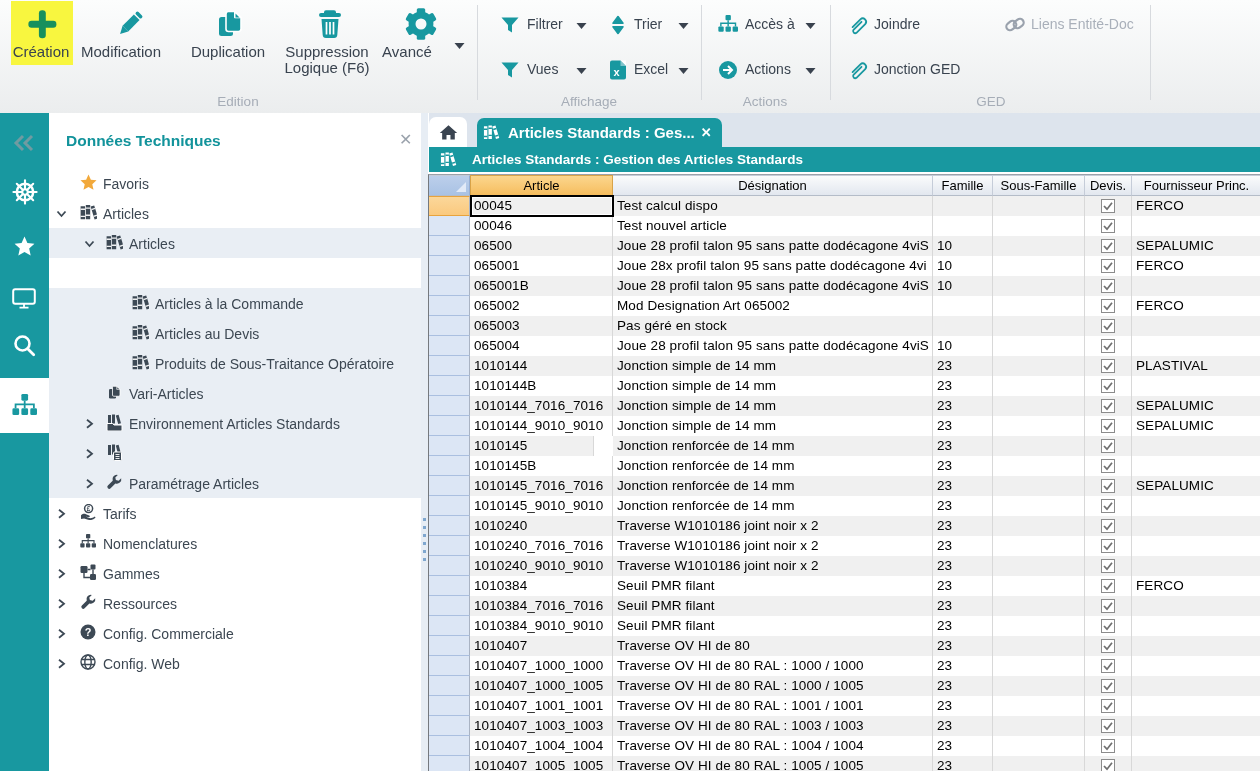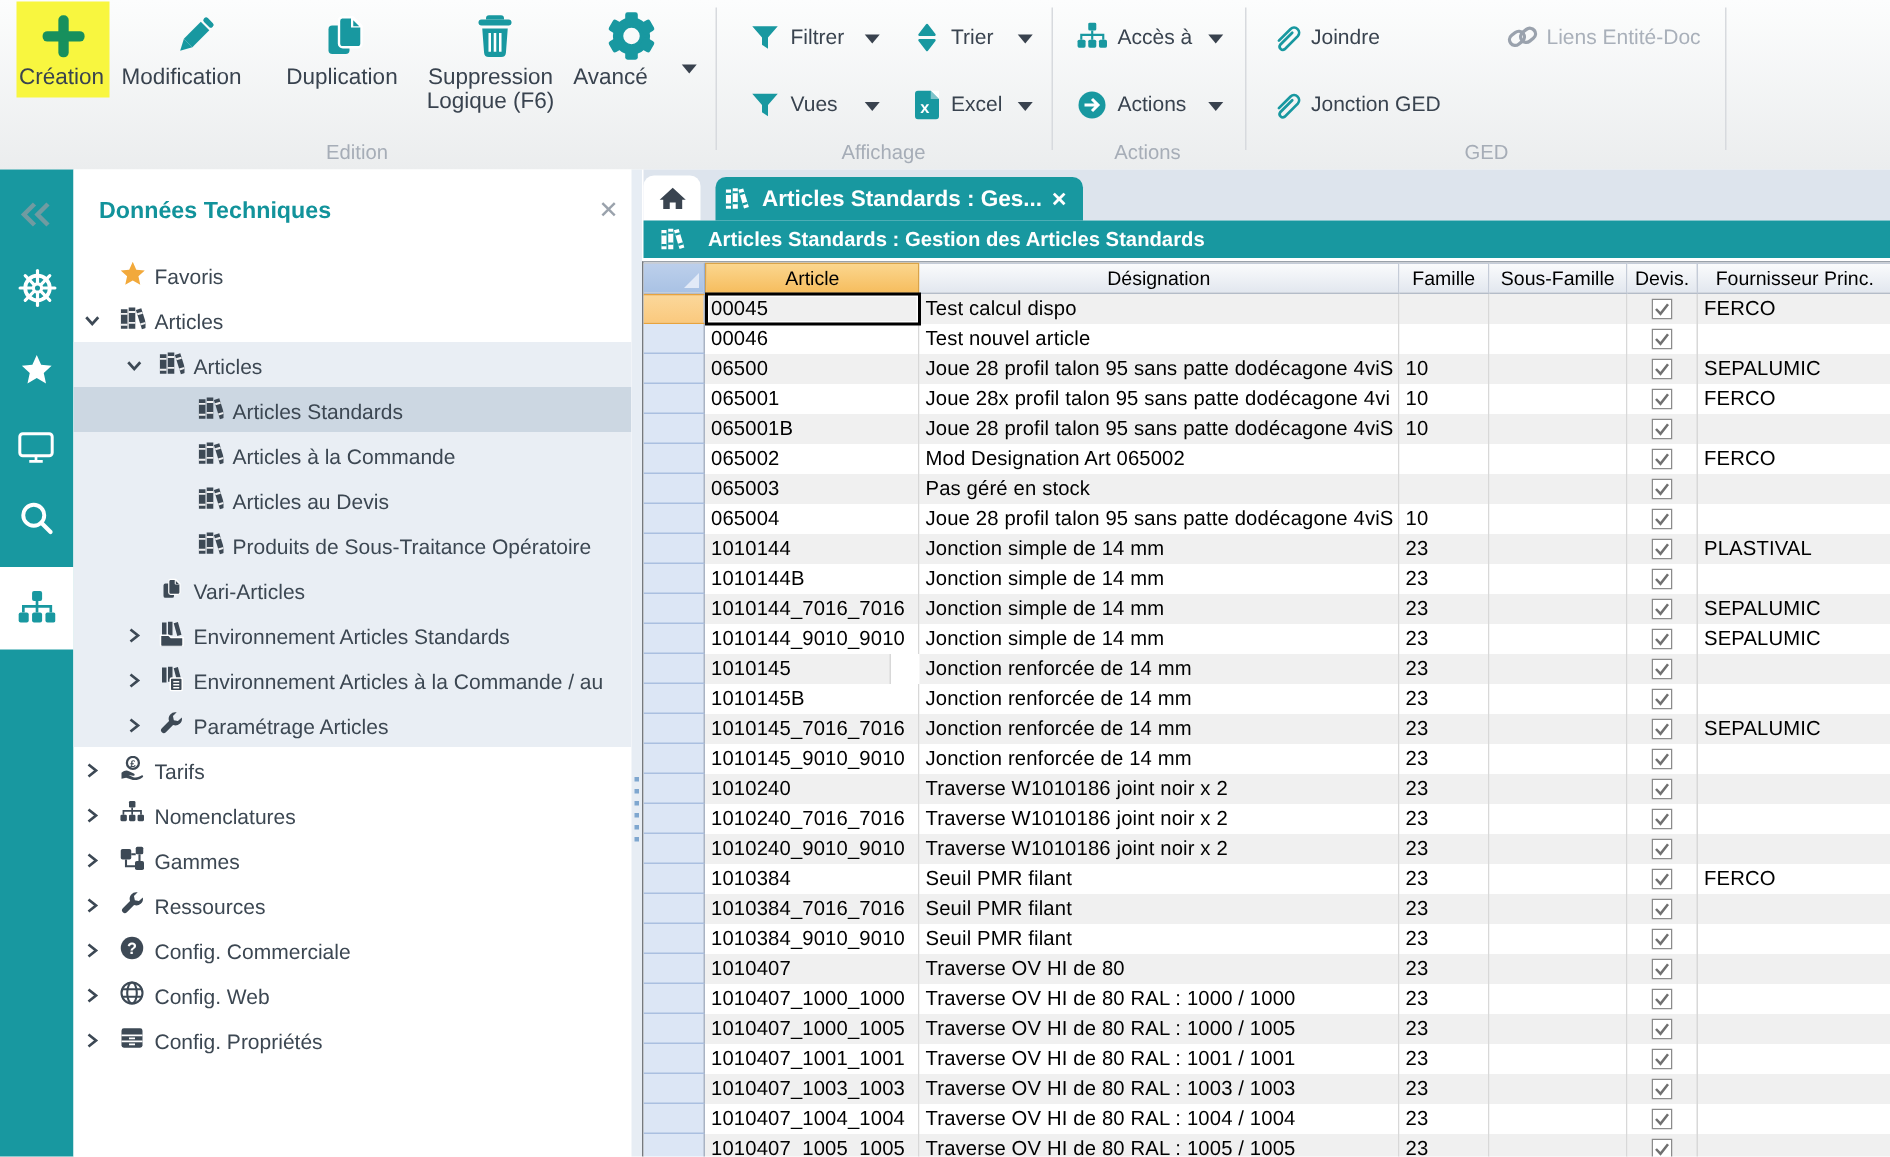--- a/index.html
+++ b/index.html
@@ -309,32 +309,20 @@
         <svg width="17" height="17" viewBox="0 0 17 17">
           <g transform="scale(1.0)" fill="#3d4955">
 <path d="M0.6 2.2h4.4v13H0.6zM5.8 1h4.4v14.2H5.8z"></path>
 <path d="M10.6 2.6l3.6-1.1 4 12.9-3.6 1.1z"></path>
 <path d="M0.6 4.6h4.4v1.3H0.6zM0.6 11.8h4.4v1.3H0.6zM5.8 3.4h4.4v1.3H5.8zM5.8 10.6h4.4v1.3H5.8zM11.3 4.9l3.5-1.1.4 1.3-3.5 1.1zM13.4 11.7l3.5-1.1.4 1.3-3.5 1.1z" fill="#fff" opacity=".92"></path>
           </g>
         </svg>
       </span>
       <span class="tlab" style="left:80px">Articles</span>
     </div>
-    <div class="trow sel" style="top:145px">
-      <span class="ticon" style="left:83px">
-        <svg width="17" height="17" viewBox="0 0 17 17">
-          <g transform="scale(1.0)" fill="#3d4955">
-<path d="M0.6 2.2h4.4v13H0.6zM5.8 1h4.4v14.2H5.8z"></path>
-<path d="M10.6 2.6l3.6-1.1 4 12.9-3.6 1.1z"></path>
-<path d="M0.6 4.6h4.4v1.3H0.6zM0.6 11.8h4.4v1.3H0.6zM5.8 3.4h4.4v1.3H5.8zM5.8 10.6h4.4v1.3H5.8zM11.3 4.9l3.5-1.1.4 1.3-3.5 1.1zM13.4 11.7l3.5-1.1.4 1.3-3.5 1.1z" fill="#fff" opacity=".92"></path>
-          </g>
-        </svg>
-      </span>
-      <span class="tlab" style="left:106px">Articles Standards</span>
-    </div>
     <div class="trow lite" style="top:175px">
       <span class="ticon" style="left:83px">
         <svg width="17" height="17" viewBox="0 0 17 17">
           <g transform="scale(1.0)" fill="#3d4955">
 <path d="M0.6 2.2h4.4v13H0.6zM5.8 1h4.4v14.2H5.8z"></path>
 <path d="M10.6 2.6l3.6-1.1 4 12.9-3.6 1.1z"></path>
 <path d="M0.6 4.6h4.4v1.3H0.6zM0.6 11.8h4.4v1.3H0.6zM5.8 3.4h4.4v1.3H5.8zM5.8 10.6h4.4v1.3H5.8zM11.3 4.9l3.5-1.1.4 1.3-3.5 1.1zM13.4 11.7l3.5-1.1.4 1.3-3.5 1.1z" fill="#fff" opacity=".92"></path>
           </g>
         </svg>
       </span>
@@ -401,21 +389,20 @@
       </span>
       <span class="ticon" style="left:57px">
         <svg width="17" height="17" viewBox="0 0 17 17">
           <g transform="scale(1.0)" fill="#3d4955">
 <path d="M2 1h3v10H2zM6 0.5h3v10H6zM9.8 1.5l2.8-.8 2.4 9-2.8.8z"></path>
 <rect x="7.5" y="8" width="8" height="8.5" rx="1" stroke="#fff" stroke-width="1" fill="#3d4955"></rect>
 <path d="M9.5 10.5h4M9.5 12.5h4M9.5 14.5h4" stroke="#fff" stroke-width=".9"></path>
           </g>
         </svg>
       </span>
-      <span class="tlab" style="left:80px">Environnement Articles à la Commande / au</span>
     </div>
     <div class="trow lite" style="top:355px">
       <span class="tchev" style="left:35px">
         <svg width="11" height="11" viewBox="0 0 11 11">
           <path d="M3 1.5l5 4-5 4" transform="scale(1.0) translate(0,0.2)" fill="none" stroke="#3d4955" stroke-width="1.8"></path>
         </svg>
       </span>
       <span class="ticon" style="left:57px">
         <svg width="16" height="16" viewBox="0 0 16 16">
           <g transform="scale(1.0)">
@@ -517,37 +504,20 @@
       <span class="ticon" style="left:31px">
         <svg width="16" height="16" viewBox="0 0 16 16">
           <g transform="scale(1.0)" fill="none" stroke="#3d4955" stroke-width="1.4">
 <circle cx="8" cy="8" r="7"></circle>
             <ellipse cx="8" cy="8" rx="3.2" ry="7"></ellipse>
 <path d="M1.3 5.5h13.4M1.3 10.5h13.4"></path>
           </g>
         </svg>
       </span>
       <span class="tlab" style="left:54px">Config. Web</span>
-    </div>
-    <div class="trow" style="top:565px">
-      <span class="tchev" style="left:7px">
-        <svg width="11" height="11" viewBox="0 0 11 11">
-          <path d="M3 1.5l5 4-5 4" transform="scale(1.0) translate(0,0.2)" fill="none" stroke="#3d4955" stroke-width="1.8"></path>
-        </svg>
-      </span>
-      <span class="ticon" style="left:31px">
-        <svg width="16" height="16" viewBox="0 0 16 16">
-          <g transform="scale(1.0)">
-<rect x="1" y="1.5" width="14" height="13" rx="1.6" fill="#3d4955"></rect>
-<path d="M1 6.2h14M1 10.2h14" stroke="#fff" stroke-width="1.2"></path>
-<path d="M6 8.2h4M6 12.2h4" stroke="#fff" stroke-width="1.2"></path>
-          </g>
-        </svg>
-      </span>
-      <span class="tlab" style="left:54px">Config. Propriétés</span>
     </div>
   </div>
 <div id="split">
     <div id="splitdots">
       <div style="position:absolute;left:1px;top:0px;width:3px;height:3px;background:#7fa7cf"></div>
       <div style="position:absolute;left:1px;top:8px;width:3px;height:3px;background:#7fa7cf"></div>
       <div style="position:absolute;left:1px;top:16px;width:3px;height:3px;background:#7fa7cf"></div>
       <div style="position:absolute;left:1px;top:24px;width:3px;height:3px;background:#7fa7cf"></div>
       <div style="position:absolute;left:1px;top:32px;width:3px;height:3px;background:#7fa7cf"></div>
       <div style="position:absolute;left:1px;top:40px;width:3px;height:3px;background:#7fa7cf"></div>

